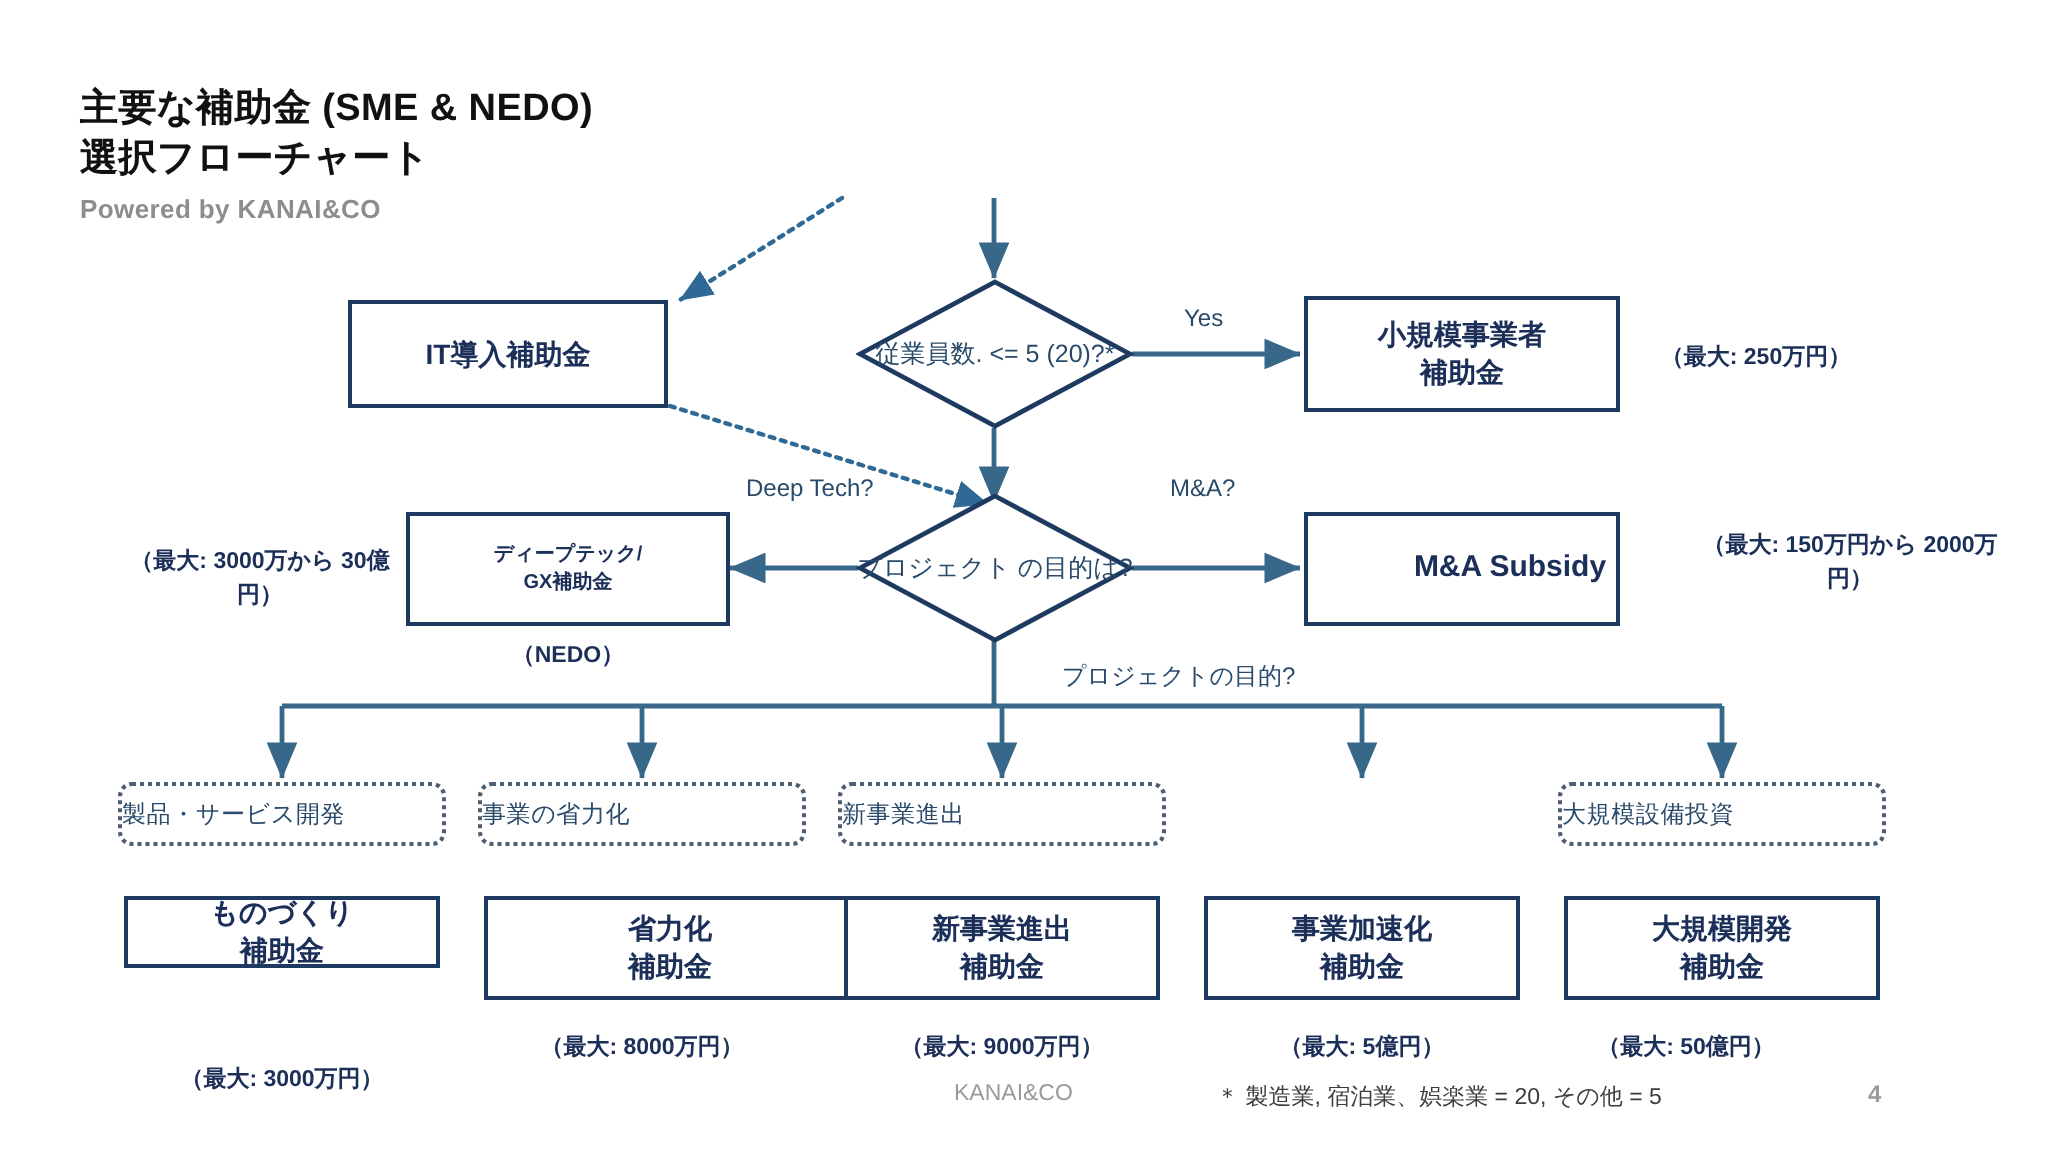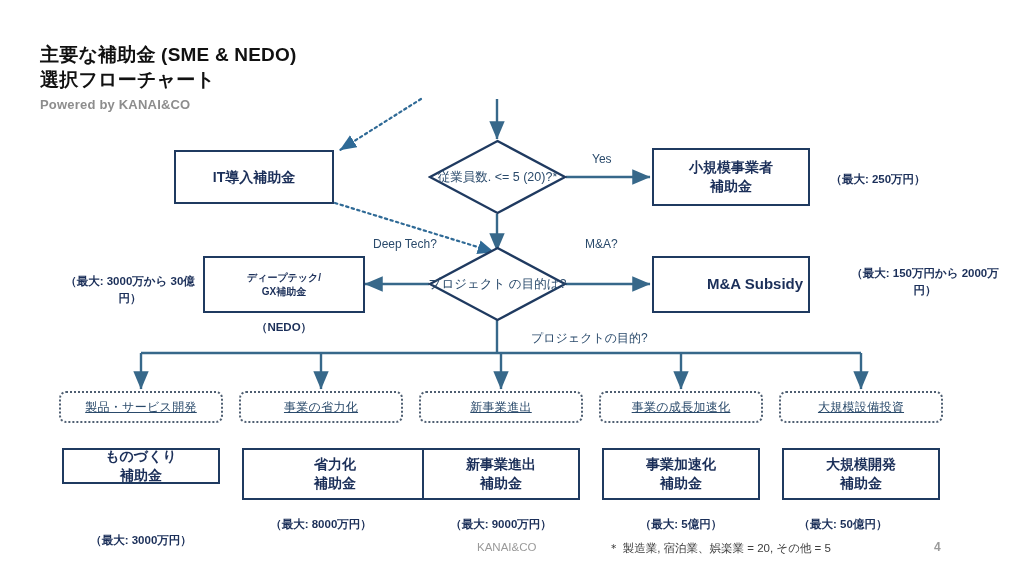--- a/index.html
+++ b/index.html
@@ -48,24 +48,23 @@
   }
 
   
   .pill{
     box-sizing:border-box;
     border:2px dotted #4f5f72;
     border-radius:7px;
     background:#ffffff;
     color:#2a4a6b;
     font-size:12px;
-    display:flex;align-items:center;justify-content:center;
+    display:flex;align-items:center;justify-content:flex-start;
     text-align:center;
     letter-spacing:.3px;
-    text-decoration:underline;
   }
 
   
   .annot{
     color:#1b2f59;font-size:11.5px;font-weight:bold;
     text-align:center;line-height:1.5;
   }
   .edge-label{
     color:#2a4a6b;font-size:12px;white-space:nowrap;
   }
@@ -190,23 +189,20 @@
 
   <div class="abs pill" style="left:59px;top:391px;width:164px;height:32px;">
     <span>製品・サービス開発</span>
   </div>
   <div class="abs pill" style="left:239px;top:391px;width:164px;height:32px;">
     <span>事業の省力化</span>
   </div>
   <div class="abs pill" style="left:419px;top:391px;width:164px;height:32px;">
     <span>新事業進出</span>
   </div>
-  <div class="abs pill" style="left:599px;top:391px;width:164px;height:32px;">
-    <span>事業の成長加速化</span>
-  </div>
   <div class="abs pill" style="left:779px;top:391px;width:164px;height:32px;">
     <span>大規模設備投資</span>
   </div>
 
   <div class="abs nodebox" style="left:62px;top:448px;width:158px;height:36px;font-size:14px;">
     <div>
       <span class="t">ものづくり</span>
       <span class="t">補助金</span>
     </div>
   </div>

